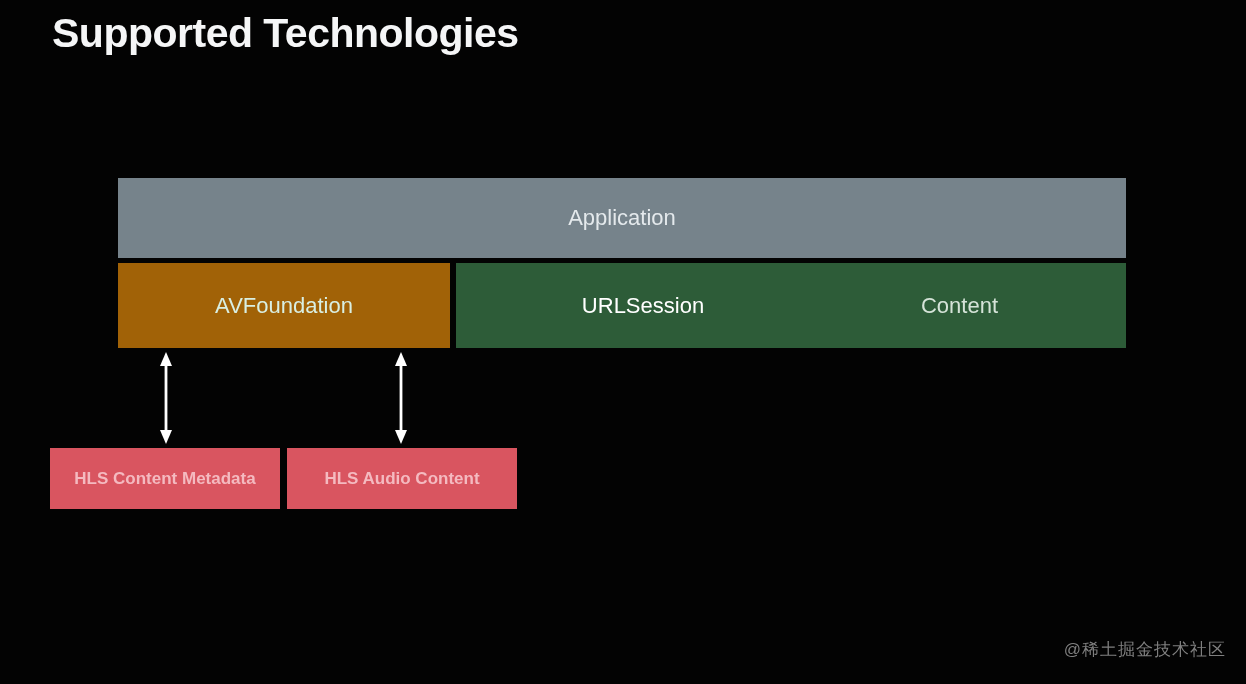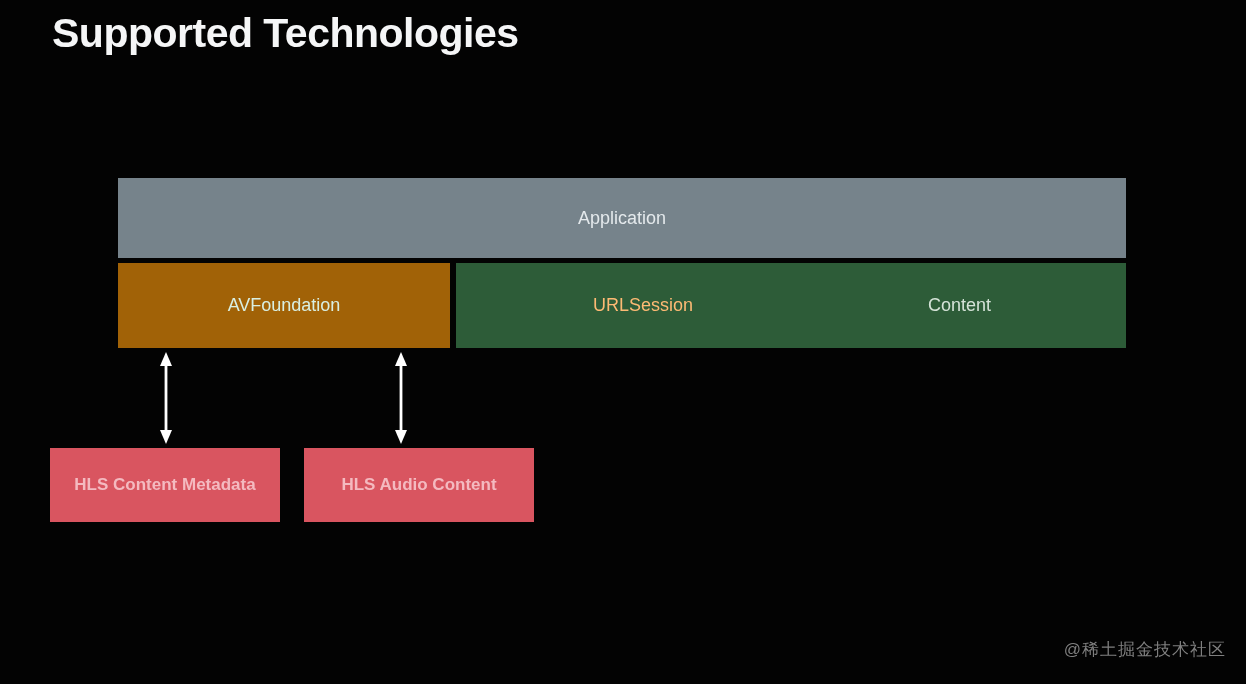--- a/index.html
+++ b/index.html
@@ -24,21 +24,21 @@
     color: #f5f6f7;
     font-size: 41px;
     font-weight: 700;
     letter-spacing: -0.5px;
   }
   .box {
     position: absolute;
     display: flex;
     align-items: center;
     justify-content: center;
-    font-size: 18px;
+    font-size: 22px;
     font-weight: 400;
     box-sizing: border-box;
   }
   .app-box {
     left: 118px;
     top: 178px;
     width: 1008px;
     height: 80px;
     background: #76838b;
     color: #e4e9ec;
@@ -50,41 +50,41 @@
     height: 85px;
     background: #a16207;
     color: #d9efe2;
   }
   .fw-urlsession {
     left: 456px;
     top: 263px;
     width: 374px;
     height: 85px;
     background: #2d5c38;
-    color: #fdba74;
+    color: #ffffff;
   }
   .fw-network {
     left: 793px;
     top: 263px;
     width: 333px;
     height: 85px;
     background: #2d5c38;
     color: #d5e3d8;
   }
   .hls-box {
     top: 448px;
     width: 230px;
-    height: 74px;
+    height: 61px;
     background: #d95560;
     color: #f4bac0;
     font-weight: 700;
     font-size: 17px;
   }
   .hls-metadata { left: 50px; }
-  .hls-audio { left: 304px; }
+  .hls-audio { left: 287px; }
   .arrow {
     position: absolute;
     top: 352px;
     width: 16px;
     height: 92px;
   }
   .arrow-1 { left: 158px; }
   .arrow-2 { left: 393px; }
   .watermark {
     position: absolute;

